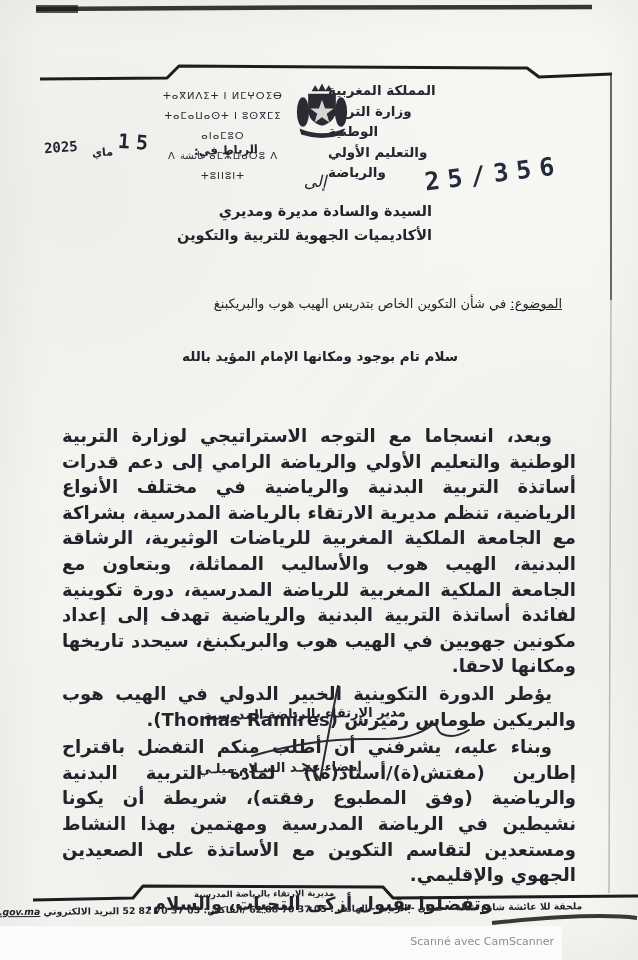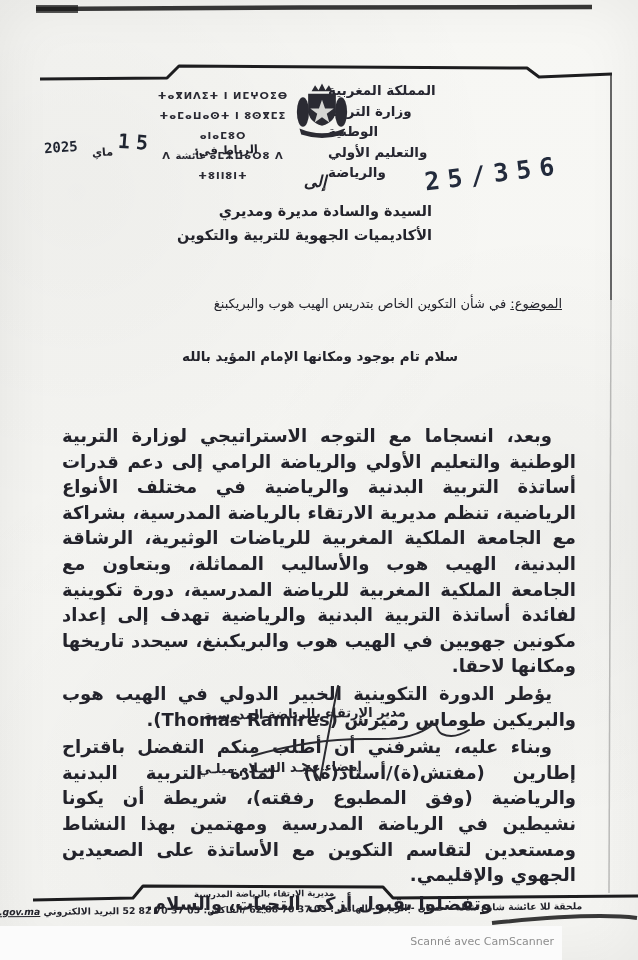--- a/index.html
+++ b/index.html
@@ -11,32 +11,32 @@
       radial-gradient(circle at 85% 55%, rgba(0,0,0,0.03), transparent 40%),
       radial-gradient(circle at 40% 85%, rgba(0,0,0,0.03), transparent 45%),
       linear-gradient(#f7f7f4,#f5f5f2);
     box-shadow:inset 0 0 60px rgba(0,0,0,0.06);
   }
   .abs{position:absolute;}
   svg.layer{position:absolute;left:0;top:0;pointer-events:none;}
   .hdr-ar{left:328px;top:80px;width:128px;text-align:left;direction:rtl;
     font-weight:bold;font-size:13.5px;line-height:20.5px;color:#262630;}
   .hdr-tf{left:148px;top:86px;width:150px;text-align:center;
-    font-weight:bold;font-size:10px;line-height:20px;letter-spacing:1px;color:#2a2a33;}
+    font-weight:normal;font-size:10px;line-height:20px;letter-spacing:1px;color:#2a2a33;}
   .emblem{left:296px;top:82px;width:52px;height:60px;}
   .place{left:194px;top:143px;font-size:11.5px;font-weight:bold;transform:rotate(-2deg);direction:rtl;}
   .d-year{left:44px;top:139px;font-size:14px;font-weight:600;transform:rotate(-4deg);
     font-family:"DejaVu Sans Mono",monospace;color:#1f2430;}
   .d-month{left:92px;top:146px;font-size:11px;font-weight:bold;transform:rotate(-4deg);}
   .d-day{left:118px;top:130px;font-size:20px;font-weight:600;letter-spacing:6px;
     transform:rotate(4deg);font-family:"DejaVu Sans Mono",monospace;color:#1f2430;}
   .refnum{left:424px;top:156px;width:190px;font-size:25px;letter-spacing:8px;
     font-family:"DejaVu Sans Mono",monospace;font-weight:600;color:#232b3c;
     transform:rotate(-7deg);white-space:nowrap;}
-  .to{left:280px;top:172px;width:70px;text-align:center;font-size:16px;font-weight:bold;
+  .to{left:280px;top:172px;width:70px;text-align:center;font-size:16px;font-weight:normal;
     font-style:italic;direction:rtl;}
   .addr{left:112px;top:199px;width:320px;direction:rtl;
     font-weight:bold;font-size:14.5px;line-height:24px;}
   .subject{left:180px;top:296px;width:382px;direction:rtl;font-size:13px;font-weight:normal;}
   .subject .sublabel{text-decoration:underline;}
   .salut{left:160px;top:348px;width:320px;text-align:center;font-weight:bold;
     font-size:13.5px;direction:rtl;}
   .bodytxt{left:62px;top:379px;width:514px;direction:rtl;text-align:justify;
     font-weight:bold;font-size:18px;line-height:25.6px;color:#23232b;margin-top:44px;}
   .bodytxt p{margin:0 0 2px 0;text-indent:24px;}

